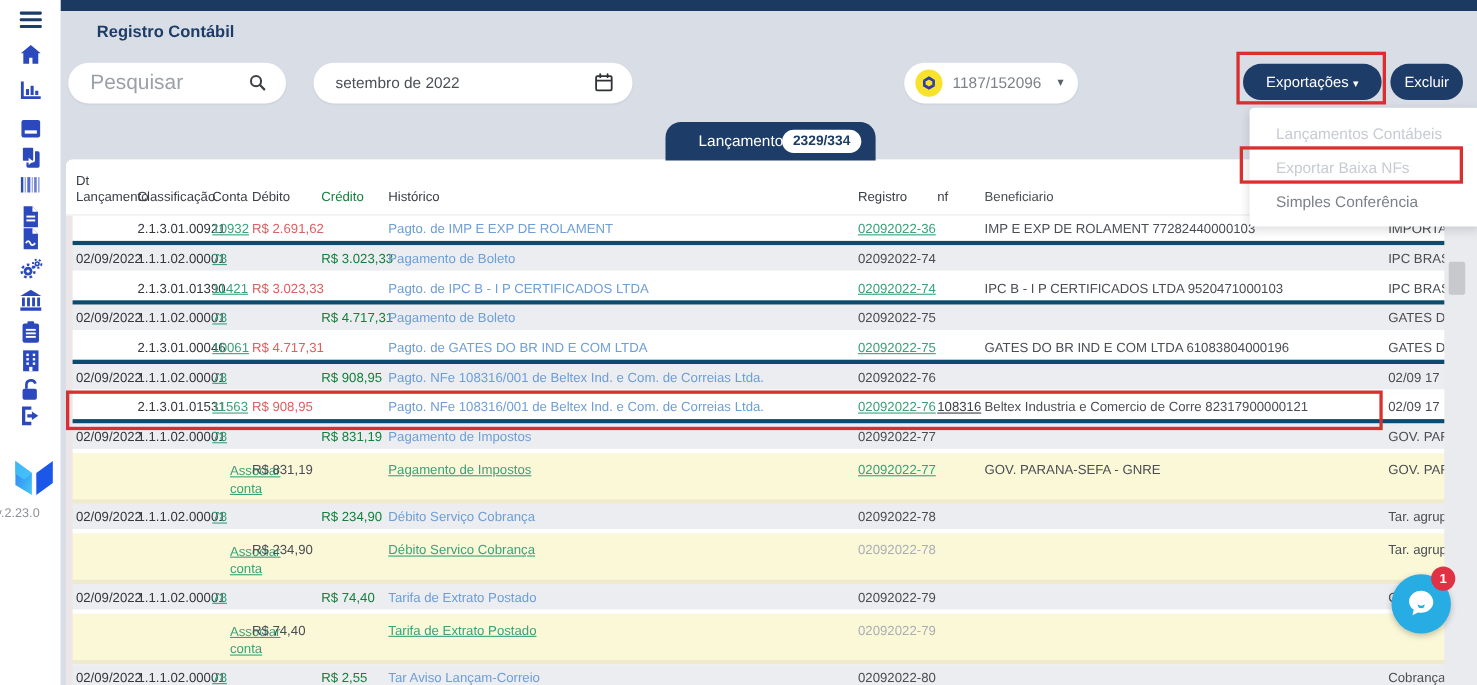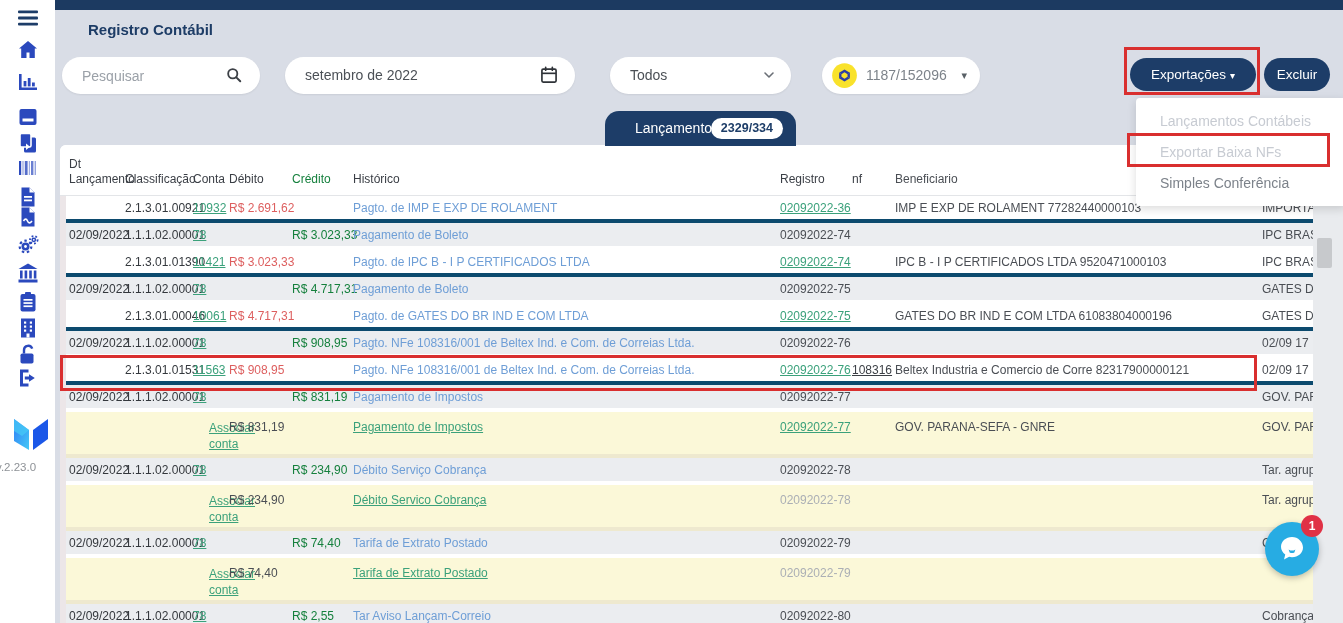--- a/index.html
+++ b/index.html
@@ -23,21 +23,21 @@
   .page-title { position:absolute; left:88px; top:21px; font-size:15px; font-weight:700; color:#1d3c66; z-index:5; }
 
   
   .pill { position:absolute; top:57px; height:37px; background:#fff; border-radius:19px;
           box-shadow:0 1px 2px rgba(0,0,0,.07); z-index:5; }
   .pill-search { left:62px;  width:198px; }
   .pill-date   { left:285px; width:290px; }
   .pill-filter { left:610px; width:181px; }
   .pill-company{ left:822px; width:158px; }
   .search-input { position:absolute; left:20px; top:1px; width:145px; height:35px; border:none; outline:none;
-                  font-family:"Liberation Sans",sans-serif; font-size:14px; color:#1d4ed8; background:transparent; }
+                  font-family:"Liberation Sans",sans-serif; font-size:19px; color:#1d4ed8; background:transparent; }
   .search-input::placeholder { color:#9ba1a8; }
   .pill-ic { position:absolute; width:20px; height:20px; top:8px; }
   .pill-ic svg { width:100%; height:100%; }
   .ic-search { right:16px; }
   .ic-cal { right:16px; }
   .ic-chev { right:14px; top:10px; width:16px; height:16px; }
   .pill-text { position:absolute; left:20px; top:0; line-height:37px; font-size:14px; color:#4b5056; white-space:nowrap; }
   .company-logo { position:absolute; left:9px; top:5px; width:27px; height:27px; }
   .company-logo svg { width:100%; height:100%; }
   .company-text { left:44px; color:#7d838a; }
@@ -243,28 +243,20 @@
     <span class="pill-text">setembro de 2022</span>
     <span class="pill-ic ic-cal">
       <svg viewBox="0 0 24 24">
           <rect x="3.5" y="5" width="17" height="15.5" rx="1.5" fill="none" stroke="#2f3338" stroke-width="2"></rect>
           <path d="M3.5 10h17" stroke="#2f3338" stroke-width="2"></path>
           <path d="M8 2.8v3.4M16 2.8v3.4" stroke="#2f3338" stroke-width="2" stroke-linecap="round"></path>
         </svg>
     </span>
   </div>
 
-  <div class="pill pill-filter">
-    <span class="pill-text">Todos</span>
-    <span class="pill-ic ic-chev">
-      <svg viewBox="0 0 24 24">
-          <path d="M6 9l6 6 6-6" fill="none" stroke="#6a6f76" stroke-width="2.4" stroke-linecap="round" stroke-linejoin="round"></path>
-        </svg>
-    </span>
-  </div>
 
   <div class="pill pill-company">
     <span class="company-logo">
       <svg viewBox="0 0 24 24">
         <circle cx="12" cy="12" r="11" fill="#f9e22b"></circle>
         <g fill="#2b3ea5">
           <path d="M7.2 9.5 12 6.6l4.8 2.9-2.1 1.3L12 9.2l-2.7 1.6z"></path>
           <path d="M16.8 14.5 12 17.4l-4.8-2.9 2.1-1.3 2.7 1.6 2.7-1.6z"></path>
           <path d="M7.2 14.7v-5.2l2.1 1.3v2.6z"></path>
           <path d="M16.8 9.3v5.2l-2.1-1.3v-2.6z"></path>

